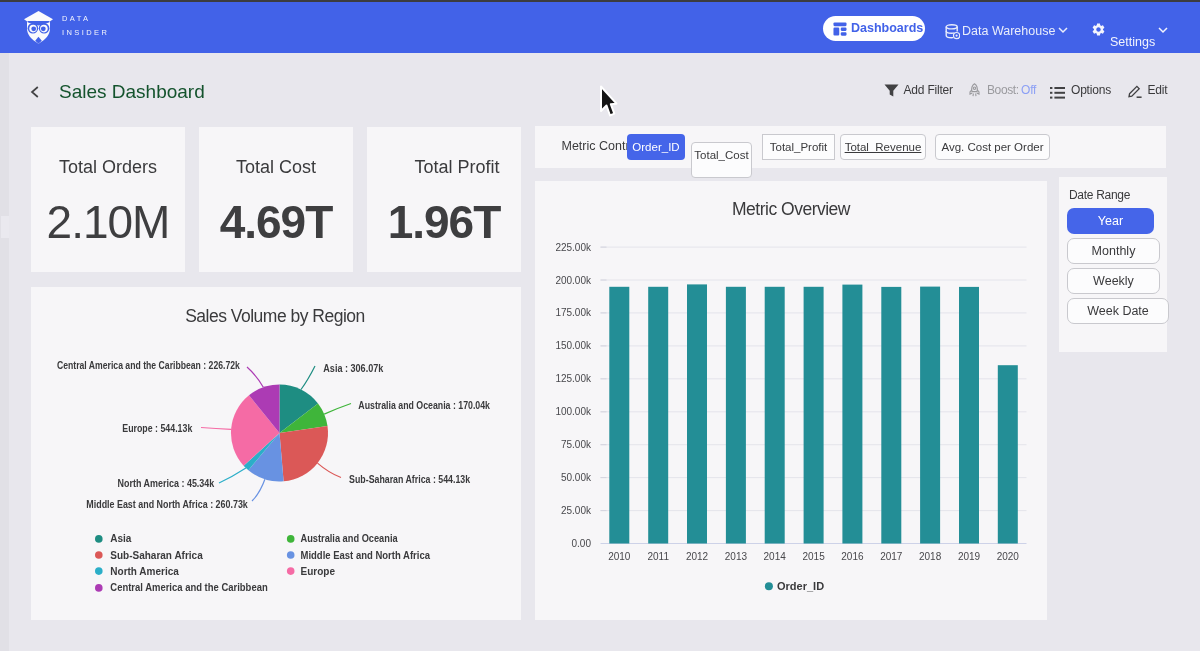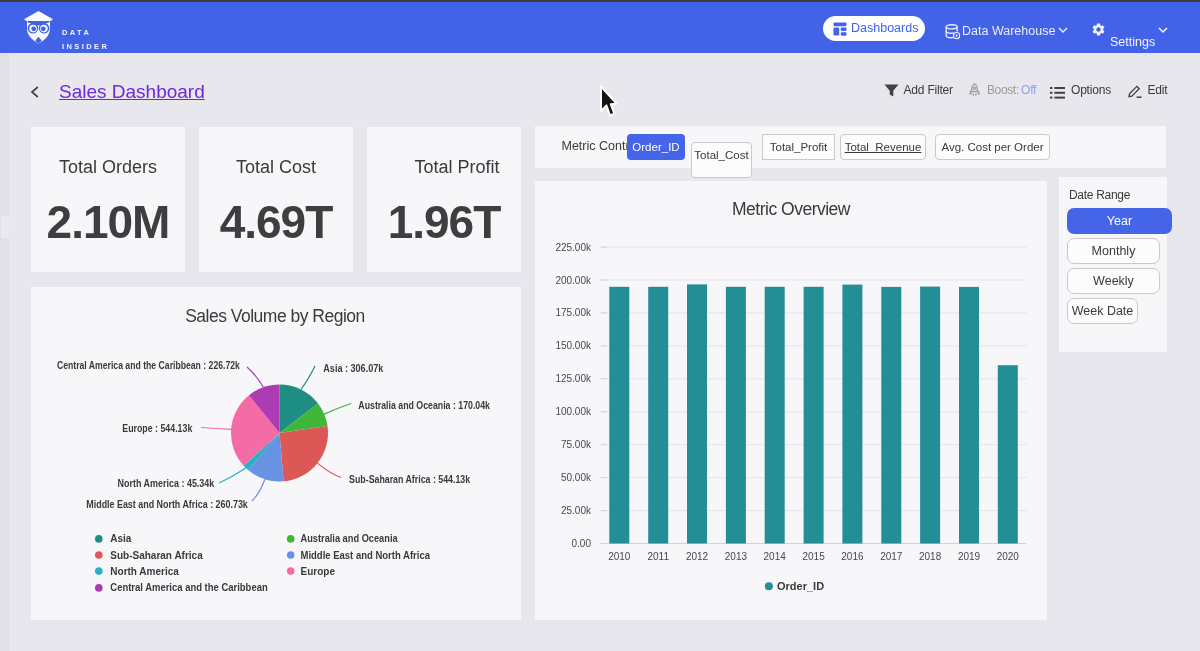--- a/index.html
+++ b/index.html
@@ -23,30 +23,30 @@
     <path d="M3 9.5 H26 V17.5 C26 24 21.5 28.3 14.5 32.8 C7.5 28.3 3 24 3 17.5 Z" fill="#FAFAFC"></path>
     <path d="M3.5 10 L3.5 11.2 Q9 13.6 14.5 14.6 Q20 13.6 25.5 11.2 L25.5 10 Z" fill="#4262E8"></path>
     <circle cx="8.9" cy="17.2" r="5.3" fill="#4262E8"></circle>
     <circle cx="20.1" cy="17.2" r="5.3" fill="#4262E8"></circle>
     <circle cx="9.1" cy="17.6" r="3.8" fill="#FAFAFC"></circle>
     <circle cx="19.9" cy="17.6" r="3.8" fill="#FAFAFC"></circle>
     <circle cx="9.7" cy="17.8" r="2.4" fill="#4262E8"></circle>
     <circle cx="19.3" cy="17.8" r="2.4" fill="#4262E8"></circle>
     <path d="M14.5 25.8 L17.8 29.8 L14.5 32.8 L11.2 29.8 Z" fill="#4262E8"></path>
   </svg>
-  <div class="abs" style="left:62px;top:10px;color:#F2F4FD;font-size:7.5px;font-weight:bold;letter-spacing:2.4px;line-height:14.4px;margin-top:14px;">DATA<br>INSIDER</div>
+  <div class="abs" style="left:62px;top:10px;color:#F2F4FD;font-size:7.5px;font-weight:normal;letter-spacing:2.4px;line-height:14.4px;">DATA<br>INSIDER</div>
 
   <div class="abs" style="left:823px;top:13.5px;width:102px;height:25px;background:#FFFFFF;border-radius:12.5px;"></div>
   <svg class="abs" style="left:833px;top:19.5px;" width="14" height="14" viewBox="0 0 15 15">
     <rect x="0.5" y="0.5" width="14" height="4" rx="1.2" fill="#4262E8"></rect>
     <rect x="0.5" y="6" width="6.2" height="8.5" rx="1.2" fill="#4262E8"></rect>
     <rect x="8.3" y="6" width="6.2" height="3.6" rx="1.2" fill="#4262E8"></rect>
     <rect x="8.3" y="11" width="6.2" height="3.6" rx="1.2" fill="#4262E8"></rect>
   </svg>
-  <div class="abs" style="left:851px;top:19px;color:#4262E8;font-size:12.5px;">Dashboards</div>
+  <div class="abs" style="left:851px;top:19px;color:#4262E8;font-size:12.5px;font-weight:bold;">Dashboards</div>
 
   <svg class="abs" style="left:944.5px;top:21.5px;" width="15" height="16" viewBox="0 0 15 16">
     <g fill="none" stroke="#E9EDFB" stroke-width="1.4">
       <ellipse cx="6.7" cy="2.8" rx="5.5" ry="2.1"></ellipse>
       <path d="M1.2 2.8 V11.5 C1.2 12.7 3.7 13.7 6.7 13.7 C7.3 13.7 7.9 13.6 8.4 13.6"></path>
       <path d="M12.2 2.8 V7.4"></path>
       <path d="M1.2 7 C1.2 8.2 3.7 9.2 6.7 9.2 C7.7 9.2 8.6 9.1 9.4 8.9"></path>
     </g>
     <circle cx="11.6" cy="11.6" r="3.1" fill="#4262E8" stroke="#E9EDFB" stroke-width="1.2"></circle>
     <circle cx="11.6" cy="11.6" r="1.1" fill="#E9EDFB"></circle>
@@ -61,21 +61,21 @@
   </svg>
   <div class="abs" style="left:1110px;top:21.5px;color:#F2F4FD;font-size:12.5px;margin-top:11px;">Settings</div>
   <svg class="abs" style="left:1158px;top:25px;" width="10" height="7" viewBox="0 0 10 7">
       <path d="M1 1 L5 5 L9 1" fill="none" stroke="#F2F4FD" stroke-width="1.5"></path>
     </svg>
 </div>
 
 <svg class="abs" style="left:30px;top:86px;" width="9" height="12" viewBox="0 0 9 12">
     <path d="M7.8 1 L2 6 L7.8 11" fill="none" stroke="#424244" stroke-width="1.7"></path>
   </svg>
-<div class="abs" style="left:59px;top:81px;font-size:19px;color:#6d28d9;text-decoration:underline;">Sales Dashboard</div>
+<div class="abs" style="left:59px;top:81px;font-size:19px;color:#14532d;">Sales Dashboard</div>
 
 <svg class="abs" style="left:883.5px;top:84px;" width="15" height="13" viewBox="0 0 15 13">
     <path d="M0.5 0.5 H14.5 L9.3 6.8 V12.6 L5.7 10.6 V6.8 Z" fill="#414143"></path>
   </svg>
 <div class="abs" style="left:903.5px;top:83.4px;font-size:12px;letter-spacing:-0.2px;color:#3A3A3C;">Add Filter</div>
 
 <svg class="abs" style="left:968px;top:83px;" width="13" height="15" viewBox="0 0 13 15">
   <g fill="none" stroke="#9A9A9E" stroke-width="1.1">
     <path d="M6.5 0.8 C8.9 2.5 9.7 5.8 9.1 8.6 L3.9 8.6 C3.3 5.8 4.1 2.5 6.5 0.8 Z"></path>
     <path d="M4 6.6 L2 9 L2 11.1 L4.3 10 M9 6.6 L11 9 L11 11.1 L8.7 10"></path>
@@ -107,21 +107,21 @@
 <svg class="abs" style="left:597px;top:83px;" width="26" height="36" viewBox="0 0 26 36">
   <path d="M4 3.5 V28 L9.5 22.5 L13 32.5 L17.3 30.7 L13.8 21.2 L19.5 20.7 Z" fill="#151515" stroke="#FFFFFF" stroke-width="2" stroke-linejoin="round"></path>
 </svg>
 
 <div class="card" style="left:31px;top:127px;width:154px;height:145px;"></div>
 <div class="card" style="left:199px;top:127px;width:154px;height:145px;"></div>
 <div class="card" style="left:367px;top:127px;width:154px;height:145px;"></div>
 <div class="abs" style="left:31px;top:156.5px;width:154px;text-align:center;font-size:18px;color:#3A3A3C;">Total Orders</div>
 <div class="abs" style="left:199px;top:156.5px;width:154px;text-align:center;font-size:18px;color:#3A3A3C;">Total Cost</div>
 <div class="abs" style="left:367px;top:156.5px;width:180px;text-align:center;font-size:18px;color:#3A3A3C;">Total Profit</div>
-<div class="abs" style="left:31px;top:195px;width:154px;text-align:center;font-size:46px;font-weight:bold;letter-spacing:-1px;color:#3E3E40;">2.10M</div>
+<div class="abs" style="left:31px;top:195px;width:154px;text-align:center;font-size:46px;font-weight:normal;letter-spacing:-1px;color:#3E3E40;">2.10M</div>
 <div class="abs" style="left:199px;top:195px;width:154px;text-align:center;font-size:46px;font-weight:bold;letter-spacing:-1px;color:#3E3E40;">4.69T</div>
 <div class="abs" style="left:367px;top:195px;width:154px;text-align:center;font-size:46px;font-weight:bold;letter-spacing:-1px;color:#3E3E40;">1.96T</div>
 
 <div class="card" style="left:535px;top:126px;width:631px;height:42px;"></div>
 <div class="abs" style="left:541.5px;top:139px;font-size:12.5px;color:#3A3A3C;padding-left:20px;">Metric Control</div>
 <div class="abs" style="left:627px;top:134px;width:58px;height:26px;background:#4565E9;border-radius:4px;color:#FFFFFF;font-size:11.5px;text-align:center;line-height:26px;">Order_ID</div>
 <div class="abs" style="left:691px;top:142px;width:61px;height:36px;background:#FCFCFD;border:1px solid #C9C9CE;border-radius:4px;color:#3A3A3C;font-size:11.5px;text-align:center;line-height:24px;">Total_Cost</div>
 <div class="abs" style="left:762px;top:134px;width:73px;height:26px;background:#FCFCFD;border:1px solid #C9C9CE;border-radius:0;color:#3A3A3C;font-size:11.5px;text-align:center;line-height:24px;">Total_Profit</div>
 <div class="abs" style="left:840px;top:134px;width:86px;height:26px;background:#FCFCFD;border:1px solid #C9C9CE;border-radius:4px;color:#3A3A3C;font-size:11.5px;text-align:center;line-height:24px;text-decoration:underline;">Total_Revenue</div>
 <div class="abs" style="left:935px;top:134px;width:115px;height:26px;background:#FCFCFD;border:1px solid #C9C9CE;border-radius:4px;color:#3A3A3C;font-size:11.5px;text-align:center;line-height:24px;">Avg. Cost per Order</div>
@@ -243,16 +243,16 @@
     <text x="395.1" y="378.5">2018</text>
     <text x="434.0" y="378.5">2019</text>
     <text x="472.8" y="378.5">2020</text>
   </g>
   <circle cx="233.9" cy="405.3" r="4" fill="#238E96"></circle>
   <text x="242" y="409.3" font-size="11" font-weight="bold" fill="#3A3A3C">Order_ID</text>
 </svg>
 
 <div class="card" style="left:1059px;top:177px;width:108px;height:175px;"></div>
 <div class="abs" style="left:1069px;top:188px;font-size:12px;letter-spacing:-0.3px;color:#3A3A3C;">Date Range</div>
-<div class="abs" style="left:1067px;top:208px;width:105px;height:26px;background:#4565E9;border-radius:7px;color:#FFFFFF;font-size:12.5px;text-align:center;line-height:26px;">Year</div>
+<div class="abs" style="left:1067px;top:208px;width:87px;height:26px;background:#4565E9;border-radius:7px;color:#FFFFFF;font-size:12.5px;text-align:center;line-height:26px;">Year</div>
 <div class="abs" style="left:1067px;top:238px;width:93px;height:26px;background:#FCFCFD;border:1px solid #C9C9CE;border-radius:7px;color:#3A3A3C;font-size:12.5px;text-align:center;line-height:24px;">Monthly</div>
 <div class="abs" style="left:1067px;top:268px;width:93px;height:26px;background:#FCFCFD;border:1px solid #C9C9CE;border-radius:7px;color:#3A3A3C;font-size:12.5px;text-align:center;line-height:24px;">Weekly</div>
-<div class="abs" style="left:1067px;top:298px;width:71px;height:26px;background:#FCFCFD;border:1px solid #C9C9CE;border-radius:7px;color:#3A3A3C;font-size:12.5px;text-align:center;line-height:24px;">Week Date</div>
+<div class="abs" style="left:1067px;top:298px;width:102px;height:26px;background:#FCFCFD;border:1px solid #C9C9CE;border-radius:7px;color:#3A3A3C;font-size:12.5px;text-align:center;line-height:24px;">Week Date</div>
 
 </body></html>

